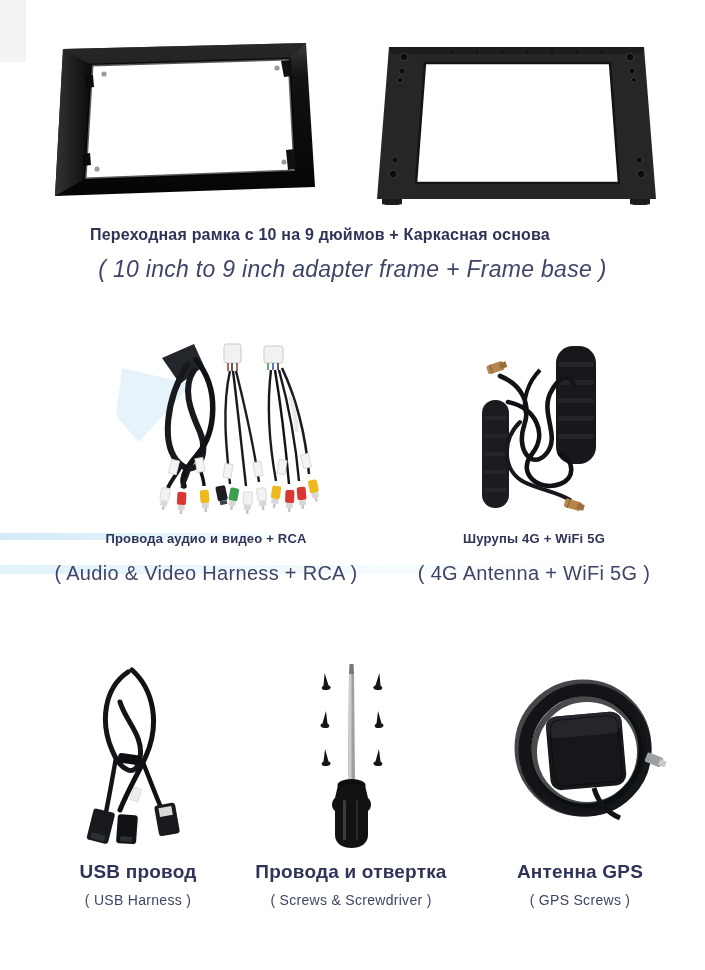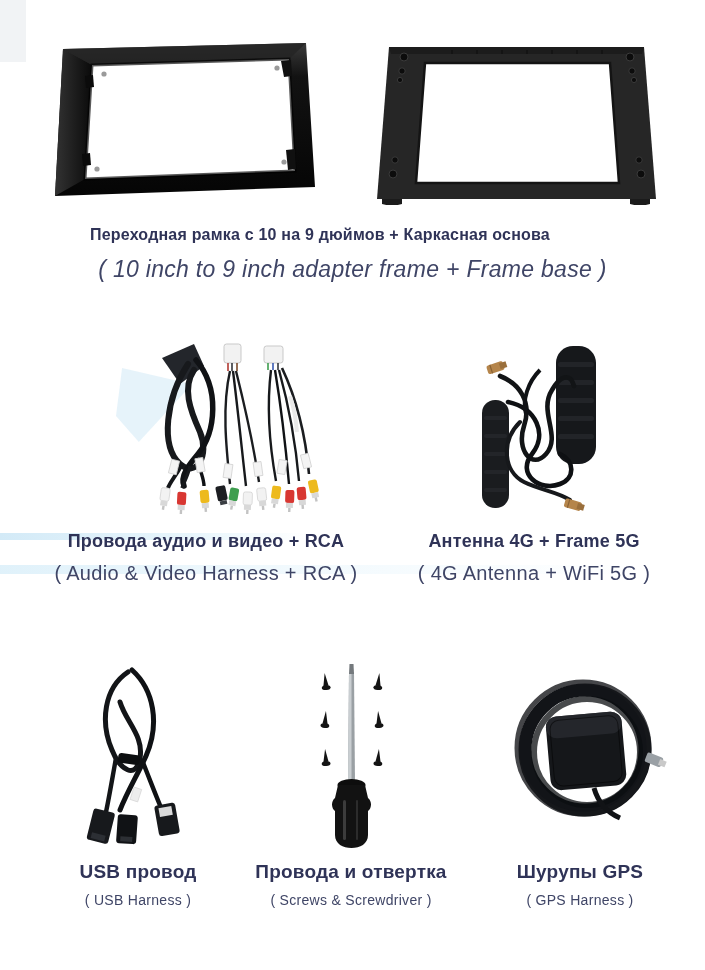--- a/index.html
+++ b/index.html
@@ -6,21 +6,21 @@
   #canvas{
     position:relative;width:705px;height:970px;background:#ffffff;overflow:hidden;
     font-family:"Liberation Sans", sans-serif;
   }
   .abs{position:absolute;}
   
   .cap-ru{color:#2f3357;font-weight:700;text-align:center;letter-spacing:.2px;}
   .cap-en{color:#3f4566;font-weight:400;text-align:center;letter-spacing:.3px;}
   .row1-ru{left:0;top:226px;width:584px;font-size:16px;margin-left:28px;}
   .row1-en{left:0;top:256px;width:705px;font-size:23px;font-style:italic;}
-  .row2-ru{top:531px;font-size:18px;}
+  .row2-ru{top:531px;font-size:13px;}
   .row2-en{top:562px;font-size:20px;}
   .row3-ru{top:861px;font-size:19px;}
   .row3-en{top:892px;font-size:14px;}
   .blk-r2l{left:30px;width:352px;}
   .blk-r2r{left:398px;width:272px;}
   .blk-r3l{left:48px;width:180px;}
   .blk-r3c{left:230px;width:242px;}
   .blk-r3r{left:478px;width:204px;}
   
   .smudge{left:0;top:0;width:26px;height:62px;background:#f1f3f5;}
@@ -232,21 +232,21 @@
     </g>
     <g transform="translate(88,156) rotate(16)">
       <rect width="17" height="9" rx="2" fill="#b5854b"></rect>
         <rect x="13" y="1.5" width="7" height="6" fill="#9a6f3c"></rect>
       <line x1="4" y1="0" x2="4" y2="9" stroke="#8a6234" stroke-width="1.2"></line>
     </g>
   </svg>
 
   <div class="abs cap-ru row2-ru blk-r2l">Провода аудио и видео + RCA</div>
   <div class="abs cap-en row2-en blk-r2l">( Audio &amp; Video Harness + RCA )</div>
-  <div class="abs cap-ru row2-ru blk-r2r">Антенна 4G + Frame 5G</div>
+  <div class="abs cap-ru row2-ru blk-r2r">Шурупы 4G + WiFi 5G</div>
   <div class="abs cap-en row2-en blk-r2r">( 4G Antenna + WiFi 5G )</div>
 
   <svg class="abs" style="left:76px;top:662px" width="115" height="185" viewBox="0 0 115 185">
     <path d="M52,10 C28,26 24,60 36,88 C44,108 60,118 64,96 C68,74 50,60 44,40" stroke="#131518" stroke-width="5" fill="none" stroke-linecap="round"></path>
     <path d="M56,8 C78,28 84,62 70,94 C62,112 52,128 44,148" stroke="#0f1114" stroke-width="5" fill="none" stroke-linecap="round"></path>
     <path d="M40,96 C36,118 33,136 30,150" stroke="#131518" stroke-width="4.4" fill="none"></path>
     <path d="M66,98 C74,118 80,134 86,148" stroke="#0f1114" stroke-width="4.4" fill="none"></path>
     <rect x="42" y="92" width="22" height="10" rx="3" fill="#0c0e10" transform="rotate(8 53 97)"></rect>
     <rect x="56" y="126" width="8" height="13" fill="#ededed" stroke="#d5d5d5" stroke-width=".7" transform="rotate(18 60 132)"></rect>
     <g>
@@ -318,16 +318,16 @@
       <rect x="46" y="42" width="76" height="74" rx="11" fill="#15171a"></rect>
       <rect x="46" y="42" width="76" height="22" rx="11" fill="#282b30" opacity=".8"></rect>
       <rect x="50" y="46" width="68" height="66" rx="9" fill="none" stroke="#000" opacity=".5"></rect>
     </g>
   </svg>
 
   <div class="abs cap-ru row3-ru blk-r3l">USB провод</div>
   <div class="abs cap-en row3-en blk-r3l">( USB Harness )</div>
   <div class="abs cap-ru row3-ru blk-r3c">Провода и отвертка</div>
   <div class="abs cap-en row3-en blk-r3c">( Screws &amp; Screwdriver )</div>
-  <div class="abs cap-ru row3-ru blk-r3r">Шурупы GPS</div>
-  <div class="abs cap-en row3-en blk-r3r">( GPS Harness )</div>
+  <div class="abs cap-ru row3-ru blk-r3r">Антенна GPS</div>
+  <div class="abs cap-en row3-en blk-r3r">( GPS Screws )</div>
 
 </div>
 
 </body></html>

